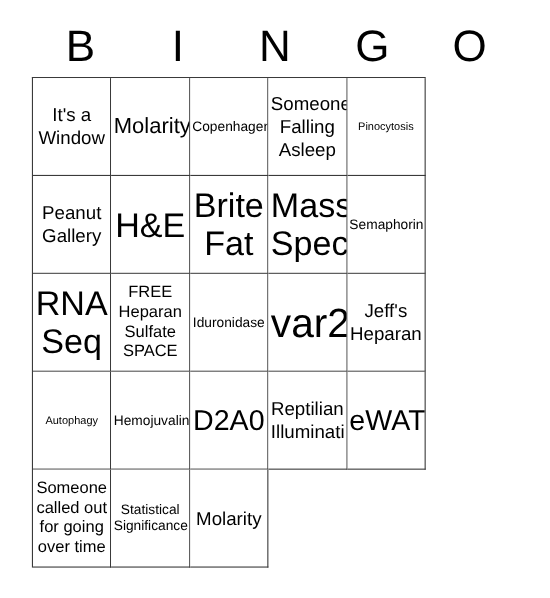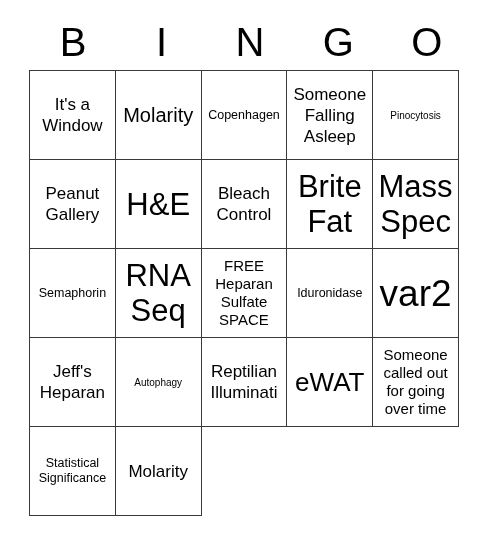--- a/index.html
+++ b/index.html
@@ -41,21 +41,21 @@
     color: #000000;
     letter-spacing: 0;
     user-select: none;
   }
 
   
   #bingo-grid {
     position: absolute;
     left: 29px;
     top: 70px;
-    width: 430px;
+    width: 358px;
     height: 446px;
     box-sizing: border-box;
     border-top: 1px solid #3a3a3a;
     border-left: 1px solid #3a3a3a;
     display: grid;
     grid-template-columns: repeat(5, 1fr);
     grid-template-rows: repeat(5, 1fr);
     background: #ffffff;
   }
 
@@ -122,23 +122,20 @@
       <span class="cell-text fs-sm">Pinocytosis</span>
     </div>
 
     <div class="bingo-cell">
       <span class="cell-text fs-md">Peanut Gallery</span>
     </div>
     <div class="bingo-cell">
       <span class="cell-text fs-xxl">H&amp;E</span>
     </div>
     <div class="bingo-cell">
-      <span class="cell-text fs-md">Bleach Control</span>
-    </div>
-    <div class="bingo-cell">
       <span class="cell-text fs-xxl">Brite Fat</span>
     </div>
     <div class="bingo-cell">
       <span class="cell-text fs-xxl">Mass Spec</span>
     </div>
 
     <div class="bingo-cell">
       <span class="cell-text fs-xs">Semaphorin</span>
     </div>
     <div class="bingo-cell">
@@ -154,20 +151,26 @@
       <span class="cell-text fs-huge">var2</span>
     </div>
 
     <div class="bingo-cell">
       <span class="cell-text fs-md">Jeff's Heparan</span>
     </div>
     <div class="bingo-cell">
       <span class="cell-text fs-sm">Autophagy</span>
     </div>
     <div class="bingo-cell">
+      <span class="cell-text fs-xs">Hemojuvalin</span>
+    </div>
+    <div class="bingo-cell">
+      <span class="cell-text fs-xl">D2A0</span>
+    </div>
+    <div class="bingo-cell">
       <span class="cell-text fs-md">Reptilian Illuminati</span>
     </div>
 
     <div class="bingo-cell">
       <span class="cell-text fs-xl">eWAT</span>
     </div>
     <div class="bingo-cell">
       <span class="cell-text fs-smd">Someone called out for going over time</span>
     </div>
     <div class="bingo-cell">

